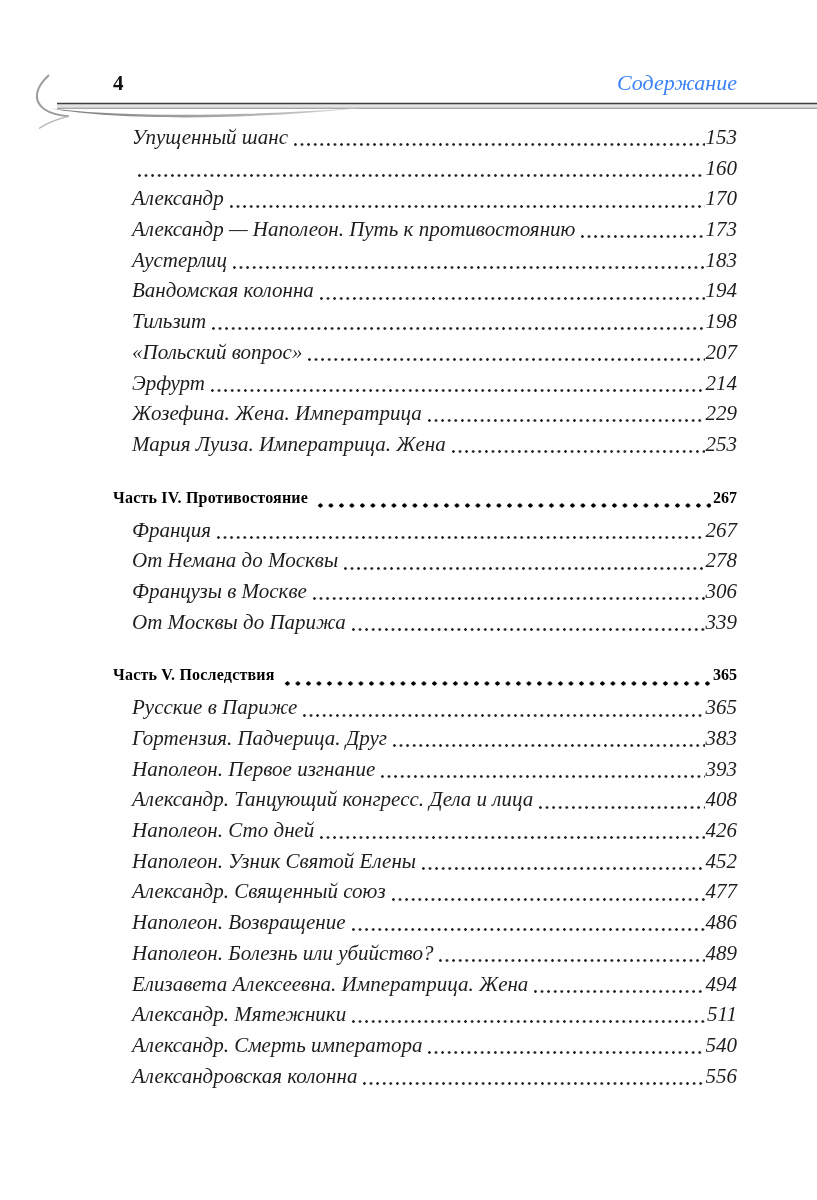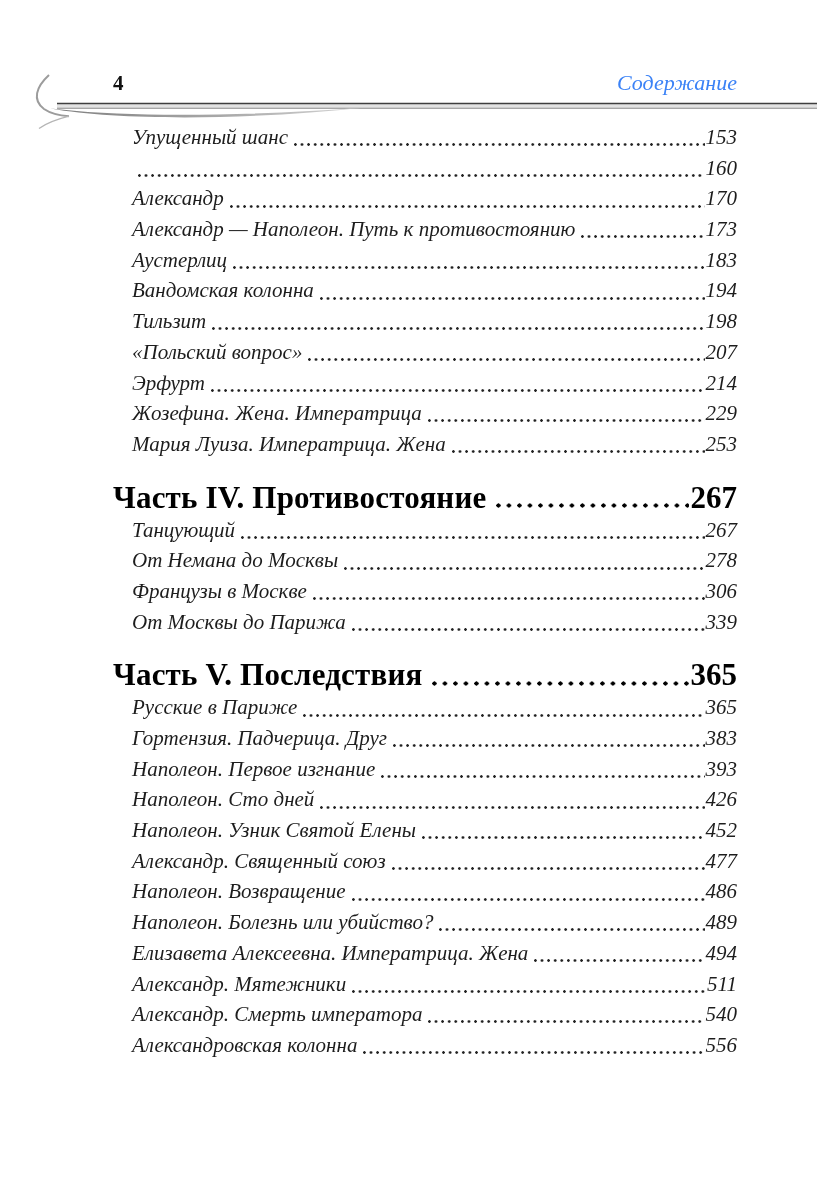--- a/index.html
+++ b/index.html
@@ -45,21 +45,21 @@
     background-size:6.6px 3px;
     background-repeat:repeat-x;
     background-position:left 2px bottom 6.4px;
     min-width:12px;
   }
   .toc-entry .p{flex:0 0 auto;font-style:italic;}
   .part-heading{
     display:flex;align-items:baseline;
     margin-top:21px;
     height:34px;line-height:34px;
-    font-size:31px;font-weight:bold;font-style:normal;color:#000;
+    font-size:16px;font-weight:bold;font-style:normal;color:#000;
     white-space:nowrap;
   }
   .part-heading .t{flex:0 0 auto;letter-spacing:.2px;}
   .part-heading .leader{
     flex:1 1 auto;align-self:stretch;
     margin:0 2px 0 8px;
     background-image:radial-gradient(circle at 2.4px 50%, #000 1.9px, transparent 2.3px);
     background-size:10.5px 5px;
     background-repeat:repeat-x;
     background-position:left 2px bottom 6.8px;
@@ -147,21 +147,21 @@
         <span class="t">Мария Луиза. Императрица. Жена</span>
         <span class="leader"></span>
         <span class="p">253</span>
       </div>
       <div class="part-heading">
         <span class="t">Часть IV. Противостояние</span>
         <span class="leader"></span>
         <span class="p">267</span>
       </div>
       <div class="toc-entry">
-        <span class="t">Танцующий</span>
+        <span class="t">Франция</span>
         <span class="leader"></span>
         <span class="p">267</span>
       </div>
       <div class="toc-entry">
         <span class="t">От Немана до Москвы</span>
         <span class="leader"></span>
         <span class="p">278</span>
       </div>
       <div class="toc-entry">
         <span class="t">Французы в Москве</span>
@@ -187,20 +187,25 @@
         <span class="t">Гортензия. Падчерица. Друг</span>
         <span class="leader"></span>
         <span class="p">383</span>
       </div>
       <div class="toc-entry">
         <span class="t">Наполеон. Первое изгнание</span>
         <span class="leader"></span>
         <span class="p">393</span>
       </div>
       <div class="toc-entry">
+        <span class="t">Александр. Танцующий конгресс. Дела и лица</span>
+        <span class="leader"></span>
+        <span class="p">408</span>
+      </div>
+      <div class="toc-entry">
         <span class="t">Наполеон. Сто дней</span>
         <span class="leader"></span>
         <span class="p">426</span>
       </div>
       <div class="toc-entry">
         <span class="t">Наполеон. Узник Святой Елены</span>
         <span class="leader"></span>
         <span class="p">452</span>
       </div>
       <div class="toc-entry">

